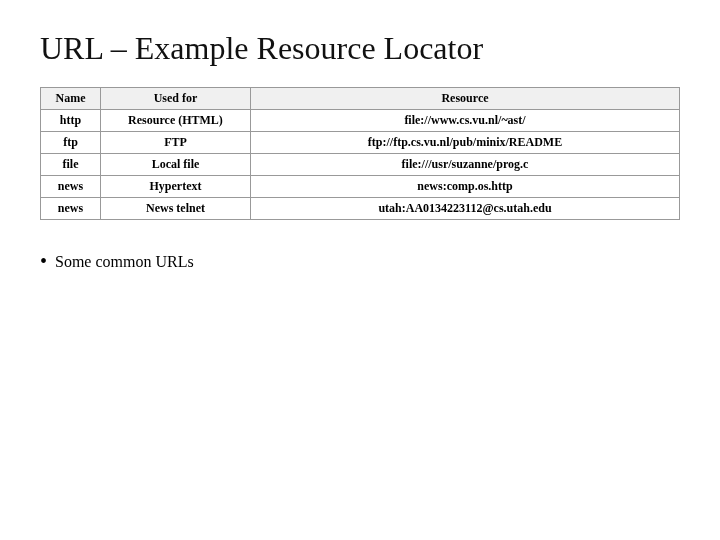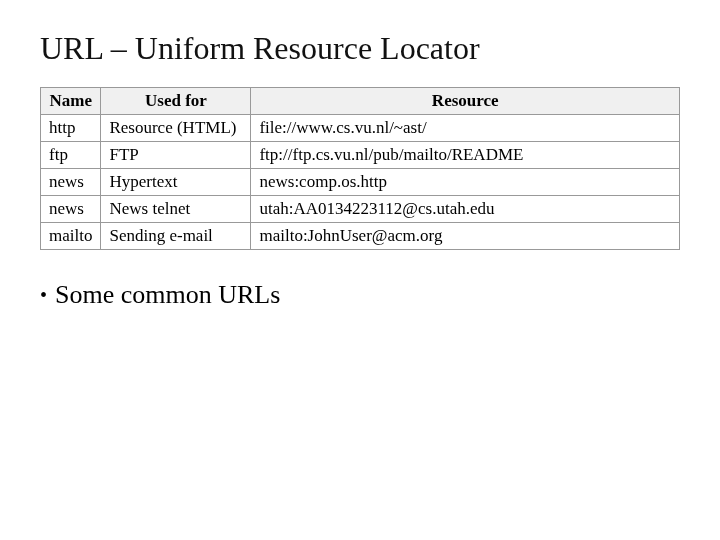--- a/index.html
+++ b/index.html
@@ -16,29 +16,30 @@
     .page-title {
       font-size: 32px;
       font-weight: normal;
       margin-bottom: 20px;
       color: #111;
     }
 
     .url-table {
       border-collapse: collapse;
       width: 100%;
-      font-size: 17px;
+      font-size: 12px;
       margin-bottom: 30px;
     }
 
     .url-table th, .url-table td {
       border: 1px solid #999;
       padding: 3px 8px;
-      text-align: left;
+      text-align: center;
       white-space: nowrap;
+      font-weight: bold;
     }
 
     .url-table th {
       font-weight: bold;
       background: #f0f0f0;
       text-align: center;
     }
 
     .url-table td:first-child {
       width: 60px;
@@ -50,61 +51,61 @@
 
     .bullet-point {
       font-size: 20px;
       margin-top: 10px;
       display: flex;
       align-items: center;
       gap: 8px;
     }
 
     .bullet-text {
-      font-size: 26px;
+      font-size: 16px;
     }
   </style>
 </head>
 <body>
 
-<h1 class="page-title">URL – Uniform Resource Locator</h1>
+<h1 class="page-title">URL – Example Resource Locator</h1>
 
 <table class="url-table">
   <thead>
     <tr>
       <th>Name</th>
       <th>Used for</th>
       <th>Resource</th>
     </tr>
   </thead>
   <tbody id="table-body">
   <tr>
         <td>http</td>
         <td>Resource (HTML)</td>
         <td>file://www.cs.vu.nl/~ast/</td>
       </tr>
       <tr>
         <td>ftp</td>
         <td>FTP</td>
-        <td>ftp://ftp.cs.vu.nl/pub/mailto/README</td>
+        <td>ftp://ftp.cs.vu.nl/pub/minix/README</td>
+      </tr>
+      <tr>
+        <td>file</td>
+        <td>Local file</td>
+        <td>file:///usr/suzanne/prog.c</td>
       </tr>
       <tr>
         <td>news</td>
         <td>Hypertext</td>
         <td>news:comp.os.http</td>
       </tr>
       <tr>
         <td>news</td>
         <td>News telnet</td>
         <td>utah:AA0134223112@cs.utah.edu</td>
       </tr>
-      <tr>
-        <td>mailto</td>
-        <td>Sending e-mail</td>
-        <td>mailto:JohnUser@acm.org</td>
-      </tr>
     </tbody>
 </table>
 
 <div class="bullet-point">
   <span>•</span>
   <span class="bullet-text">Some common URLs</span>
 </div>
 
 </body></html>

